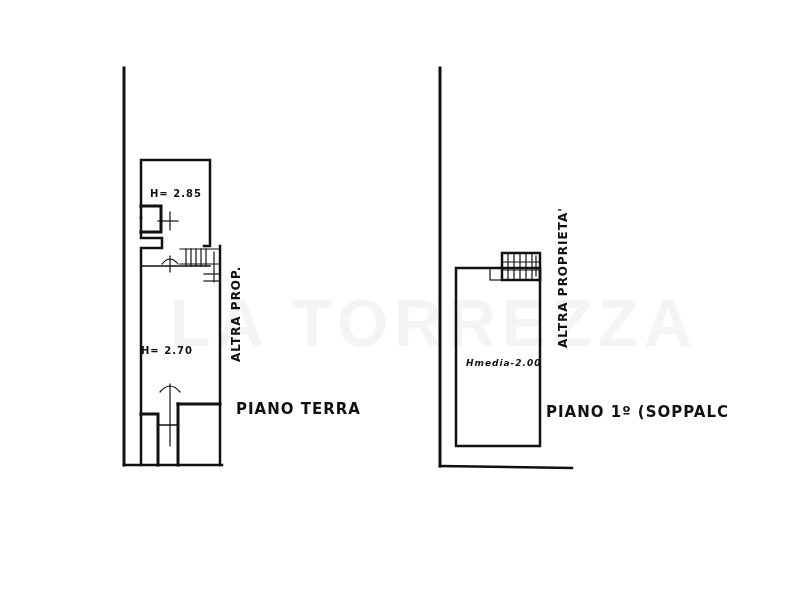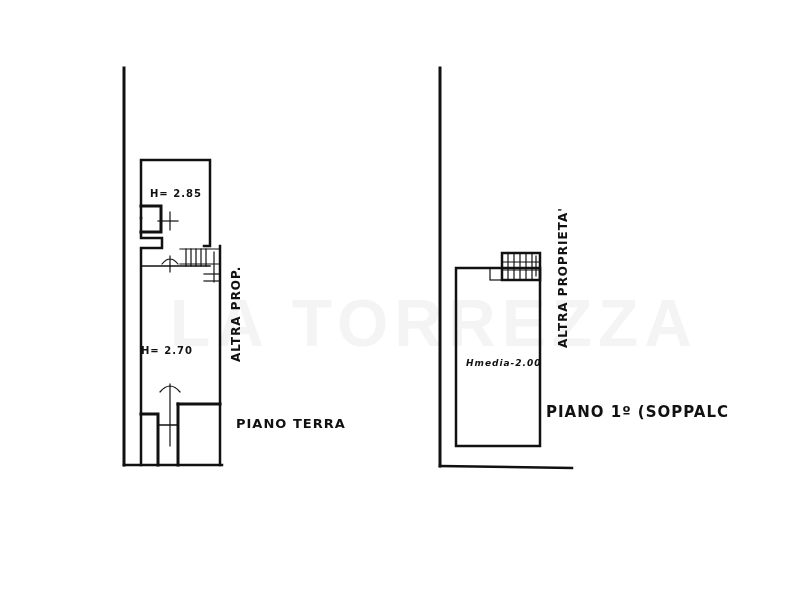--- a/index.html
+++ b/index.html
@@ -76,17 +76,17 @@
         <line x1="490" y1="268" x2="502" y2="268"></line>
         <rect x="490" y="268" width="12" height="12"></rect>
       </g>
     </g>
   </g>
 </svg>
 
 <div class="label" style="left:150px; top:188px; font-size:10px;">H= 2.85</div>
 <div class="label" style="left:141px; top:345px; font-size:10px;">H= 2.70</div>
 <div class="label vert" style="left:229px; top:362px; font-size:12px;">ALTRA PROP.</div>
-<div class="label" style="left:236px; top:416px; font-size:13px;">PIANO TERRA</div>
+<div class="label" style="left:236px; top:400px; font-size:15px;">PIANO TERRA</div>
 
 <div class="label" style="left:466px; top:358px; font-size:9px; font-style:italic;text-align:center;">Hmedia-2.00</div>
 <div class="label vert" style="left:556px; top:348px; font-size:12px;">ALTRA PROPRIETA'</div>
 <div class="label" style="left:546px; top:403px; font-size:15px;">PIANO 1º (SOPPALC</div>
 
 </body></html>

